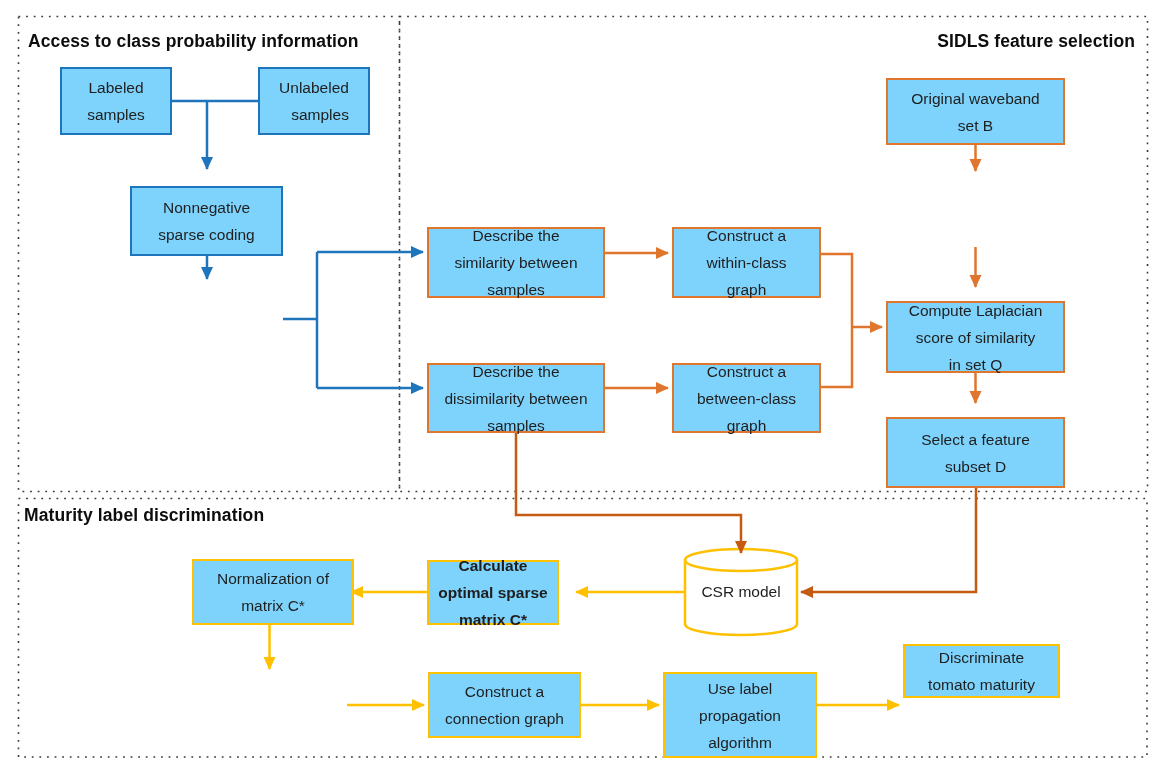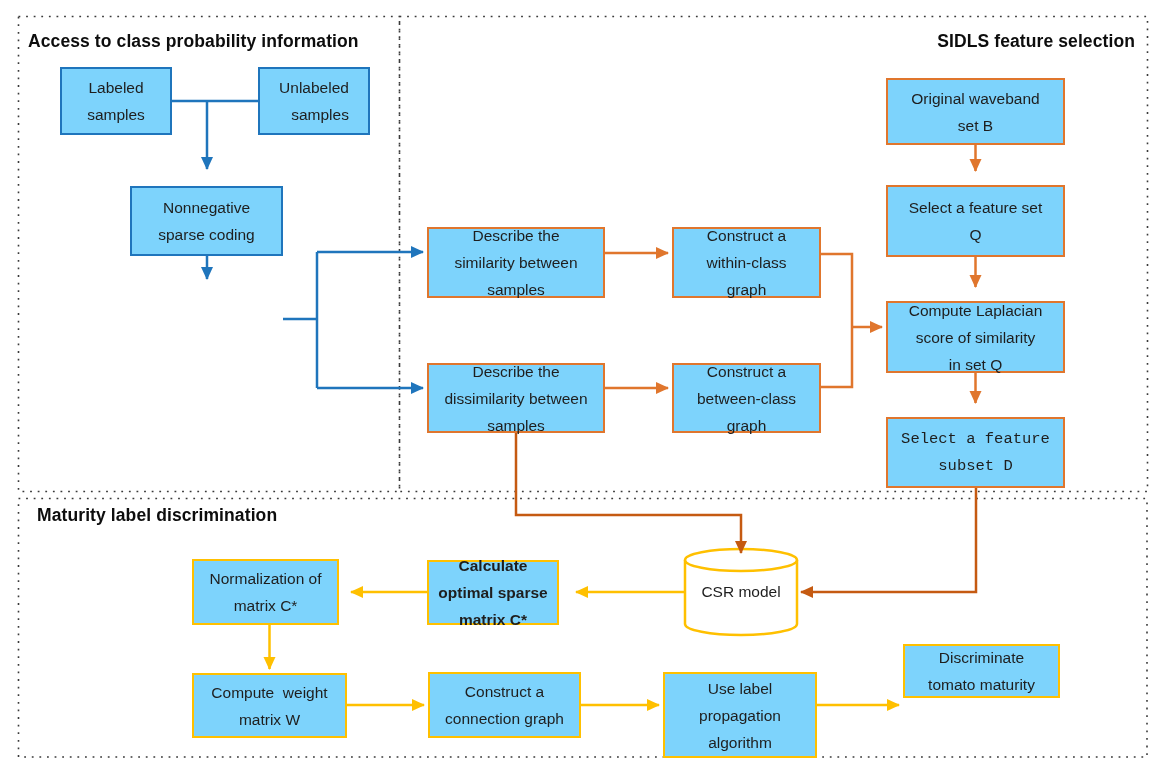--- a/index.html
+++ b/index.html
@@ -97,21 +97,21 @@
       <path d="M427,592 H351" marker-end="url(#mY)"></path>
       <path d="M269.5,625 V669" marker-end="url(#mY)"></path>
       <path d="M347,705 H424" marker-end="url(#mY)"></path>
       <path d="M581,705 H659" marker-end="url(#mY)"></path>
       <path d="M817,705 H899" marker-end="url(#mY)"></path>
     </g>
   </svg>
 
   <div class="section-title" style="right:33px;top:31px;">SIDLS feature selection</div>
   <div class="section-title" style="left:28px;top:31px;">Access to class probability information</div>
-  <div class="section-title" style="left:37px;top:505px;">Maturity label discrimination</div>
+  <div class="section-title" style="left:24px;top:505px;">Maturity label discrimination</div>
 
   <div class="box blue" style="left:60px;top:67px;width:112px;height:68px;">Labeled
 samples</div>
   <div class="box blue" style="left:258px;top:67px;width:112px;height:68px;text-align:right;">Unlabeled
 samples</div>
   <div class="box blue" style="left:130px;top:186px;width:153px;height:70px;">Nonnegative
 sparse coding</div>
 
   <div class="box orange" style="left:427px;top:217px;width:178px;height:71px;">Describe the
 similarity between
@@ -121,35 +121,31 @@
 graph</div>
   <div class="box orange" style="left:427px;top:353px;width:178px;height:70px;">Describe the
 dissimilarity between
 samples</div>
   <div class="box orange" style="left:672px;top:353px;width:149px;height:70px;">Construct a
 between-class
 graph</div>
 
   <div class="box orange" style="left:886px;top:68px;width:179px;height:67px;">Original waveband
 set B</div>
-  <div class="box orange" style="left:886px;top:175px;width:179px;height:72px;">Select a feature set
-Q</div>
   <div class="box orange" style="left:886px;top:291px;width:179px;height:72px;">Compute Laplacian
 score of similarity
 in set Q</div>
-  <div class="box orange" style="left:886px;top:407px;width:179px;height:71px;font-family:Liberation Mono, monospace;">Select a feature
+  <div class="box orange" style="left:886px;top:407px;width:179px;height:71px;">Select a feature
 subset D</div>
 
-  <div class="box yellow" style="left:192px;top:559px;width:147px;height:66px;">Normalization of
+  <div class="box yellow" style="left:192px;top:559px;width:162px;height:66px;">Normalization of
 matrix C*</div>
   <div class="box yellow" style="left:427px;top:560px;width:132px;height:65px;font-weight:bold;">Calculate
 optimal sparse
 matrix C*</div>
-  <div class="box yellow" style="left:192px;top:673px;width:155px;height:65px;">Compute  weight
-matrix W</div>
   <div class="box yellow" style="left:428px;top:672px;width:153px;height:66px;">Construct a
 connection graph</div>
   <div class="box yellow" style="left:663px;top:672px;width:154px;height:86px;">Use label
 propagation
 algorithm</div>
   <div class="box yellow" style="left:903px;top:644px;width:157px;height:54px;">Discriminate
 tomato maturity</div>
 
   <div class="cyl-label" style="left:685px;top:553px;width:112px;height:78px;">CSR model</div>
 

